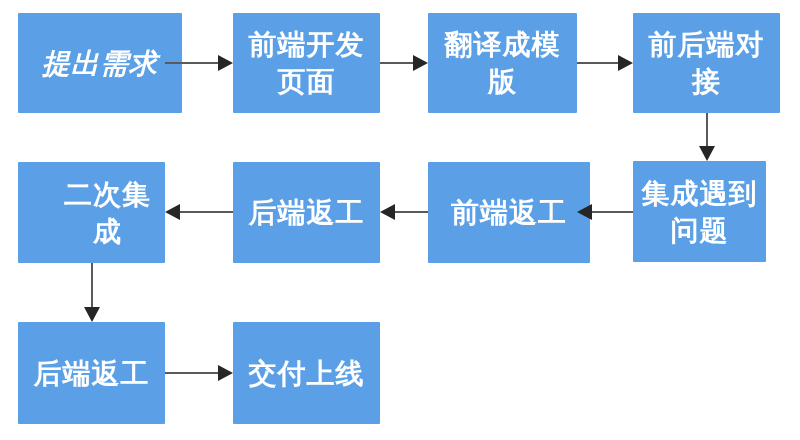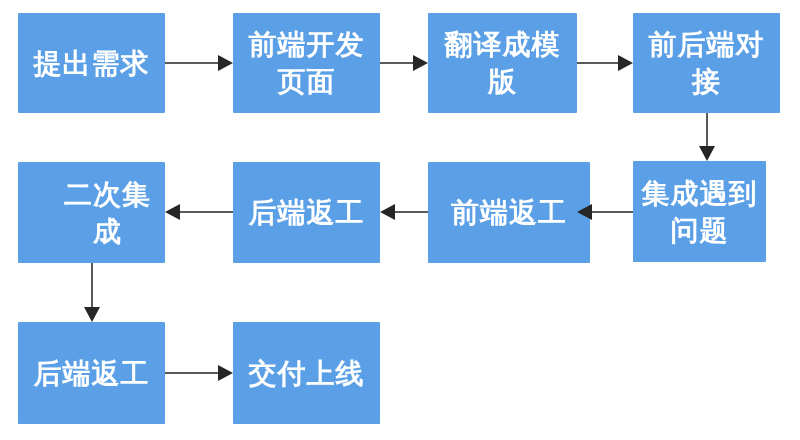--- a/index.html
+++ b/index.html
@@ -62,21 +62,21 @@
     border-left: 8px solid transparent;
     border-right: 8px solid transparent;
     border-top: 15px solid var(--connector-head);
   }
 </style>
 </head>
 <body>
 
 <div class="canvas">
 
-  <div class="node" style="left:18px; top:13px; width:147px; height:100px;">
+  <div class="node" style="left:18px; top:13px; width:164px; height:100px;font-style:italic;">
     <div class="node-label">提出需求</div>
   </div>
   <div class="node" style="left:233px; top:13px; width:147px; height:100px;">
     <div class="node-label">前端开发
 页面</div>
   </div>
   <div class="node" style="left:428px; top:13px; width:149px; height:100px;">
     <div class="node-label">翻译成模
 版</div>
   </div>

